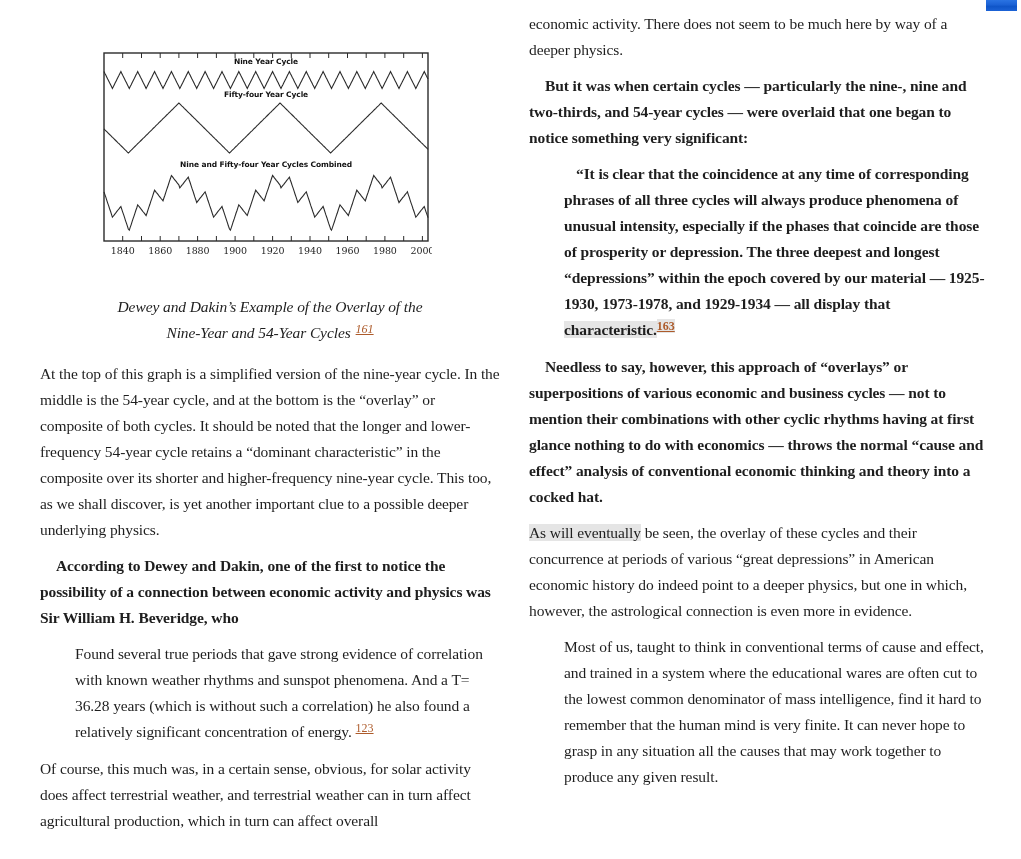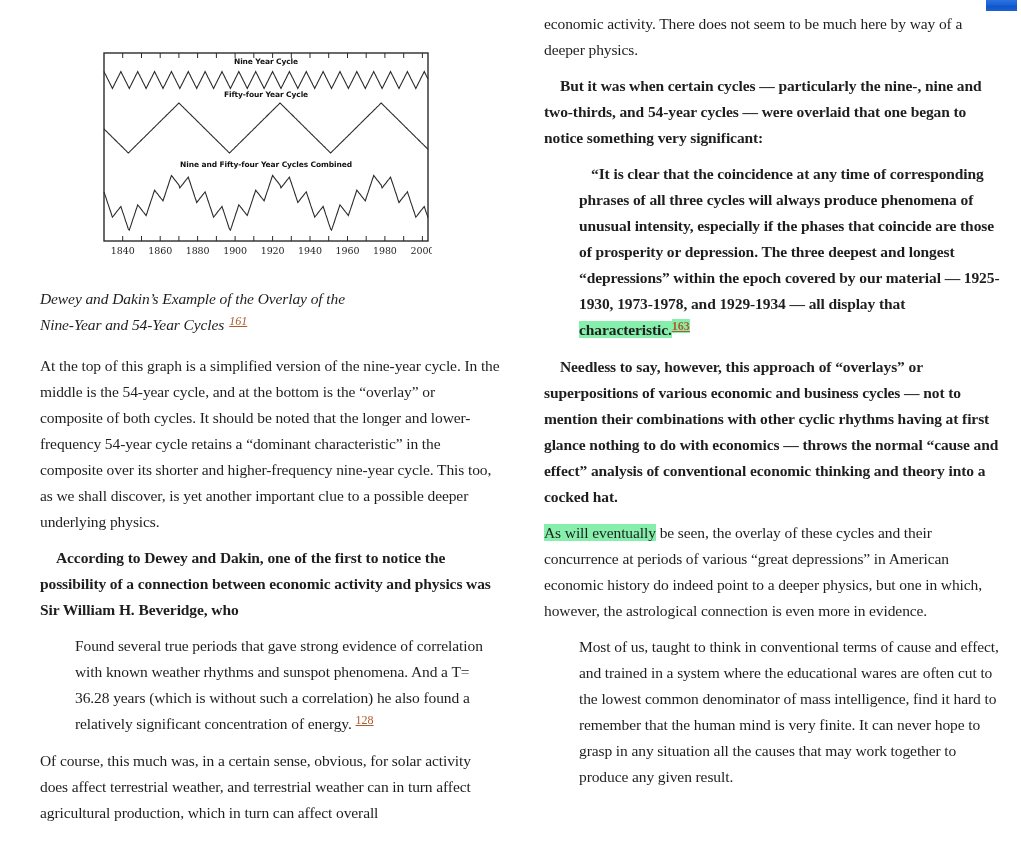--- a/index.html
+++ b/index.html
@@ -10,38 +10,38 @@
   }
   .page { position:relative; width:1021px; height:859px; background:#ffffff; }
 
   .blue-marker {
     position:absolute; left:986px; top:0; width:31px; height:11px;
     background:linear-gradient(180deg,#2a73e2 0%,#1c63d6 40%,#0f55c8 60%,#1c63d6 100%);
   }
 
   .col { position:absolute; font-size:15.5px; line-height:26px; letter-spacing:-0.1px; text-align:left; }
   .col-left  { left:40px;  top:0;   width:460px; }
-  .col-right { left:544px; top:11px; width:461px; }
+  .col-right { left:529px; top:11px; width:461px; }
 
   .para { margin:0 0 10px 0; }
   .para.indent { text-indent:16px;font-weight:bold; }
   .para.quote { margin-left:35px; }
   .para.quote.indent { text-indent:12px; }
 
-  .hl { background:#86efac; }
+  .hl { background:#e5e5e5; }
   .fn {
     color:#ad5b2b; font-size:12px; letter-spacing:0;
     text-decoration:underline; position:relative; top:-5px; cursor:pointer;
   }
   .capfn { margin-left:5px; }
 
   .figure { padding-top:50px; padding-left:60px; }
   .caption {
-    margin-top:20px; margin-bottom:14px;
-    text-align:left; font-style:italic; font-size:15.5px; line-height:26px;
+    margin-top:28px; margin-bottom:14px;
+    text-align:center; font-style:italic; font-size:15.5px; line-height:26px;
   }
 </style>
 </head>
 <body>
 
 <div class="page">
 
   <div class="blue-marker"></div>
 
   <div class="col col-left">
@@ -99,21 +99,21 @@
           <text x="166" y="117" font-size="7.5" font-weight="bold" text-anchor="middle" fill="#111" font-family="DejaVu Sans, sans-serif">Nine and Fifty-four Year Cycles Combined</text>
         </svg>
     </div>
     <div class="caption">
       <span>Dewey and Dakin’s Example of the Overlay of the</span><br>
       <span>Nine-Year and 54-Year Cycles</span><span class="fn capfn">161</span>
     </div>
     <div>
         <div class="para"><span>At the top of this graph is a simplified version of the nine-year cycle. In the middle is the 54-year cycle, and at the bottom is the “overlay” or composite of both cycles. It should be noted that the longer and lower-frequency 54-year cycle retains a “dominant characteristic” in the composite over its shorter and higher-frequency nine-year cycle. This too, as we shall discover, is yet another important clue to a possible deeper underlying physics.</span></div>
         <div class="para indent"><span>According to Dewey and Dakin, one of the first to notice the possibility of a connection between economic activity and physics was Sir William H. Beveridge, who</span></div>
-        <div class="para quote"><span>Found several true periods that gave strong evidence of correlation with known weather rhythms and sunspot phenomena. And a T= 36.28 years (which is without such a correlation) he also found a relatively significant concentration of energy. </span><span class="fn">128</span></div>
+        <div class="para quote"><span>Found several true periods that gave strong evidence of correlation with known weather rhythms and sunspot phenomena. And a T= 36.28 years (which is without such a correlation) he also found a relatively significant concentration of energy. </span><span class="fn">123</span></div>
         <div class="para"><span>Of course, this much was, in a certain sense, obvious, for solar activity does affect terrestrial weather, and terrestrial weather can in turn affect agricultural production, which in turn can affect overall</span></div>
       </div>
   </div>
 
   <div class="col col-right">
     <div>
         <div class="para"><span>economic activity. There does not seem to be much here by way of a deeper physics.</span></div>
         <div class="para indent"><span>But it was when certain cycles — particularly the nine-, nine and two-thirds, and 54-year cycles — were overlaid that one began to notice something very significant:</span></div>
         <div class="para quote indent"><span>“It is clear that the coincidence at any time of corresponding phrases of all three cycles will always produce phenomena of unusual intensity, especially if the phases that coincide are those of prosperity or depression. The three deepest and longest “depressions” within the epoch covered by our material — 1925-1930, 1973-1978, and 1929-1934 — all display that </span><span class="hl">characteristic.</span><span class="hl fn">163</span></div>
         <div class="para indent"><span>Needless to say, however, this approach of “overlays” or superpositions of various economic and business cycles — not to mention their combinations with other cyclic rhythms having at first glance nothing to do with economics — throws the normal “cause and effect” analysis of conventional economic thinking and theory into a cocked hat.</span></div>

